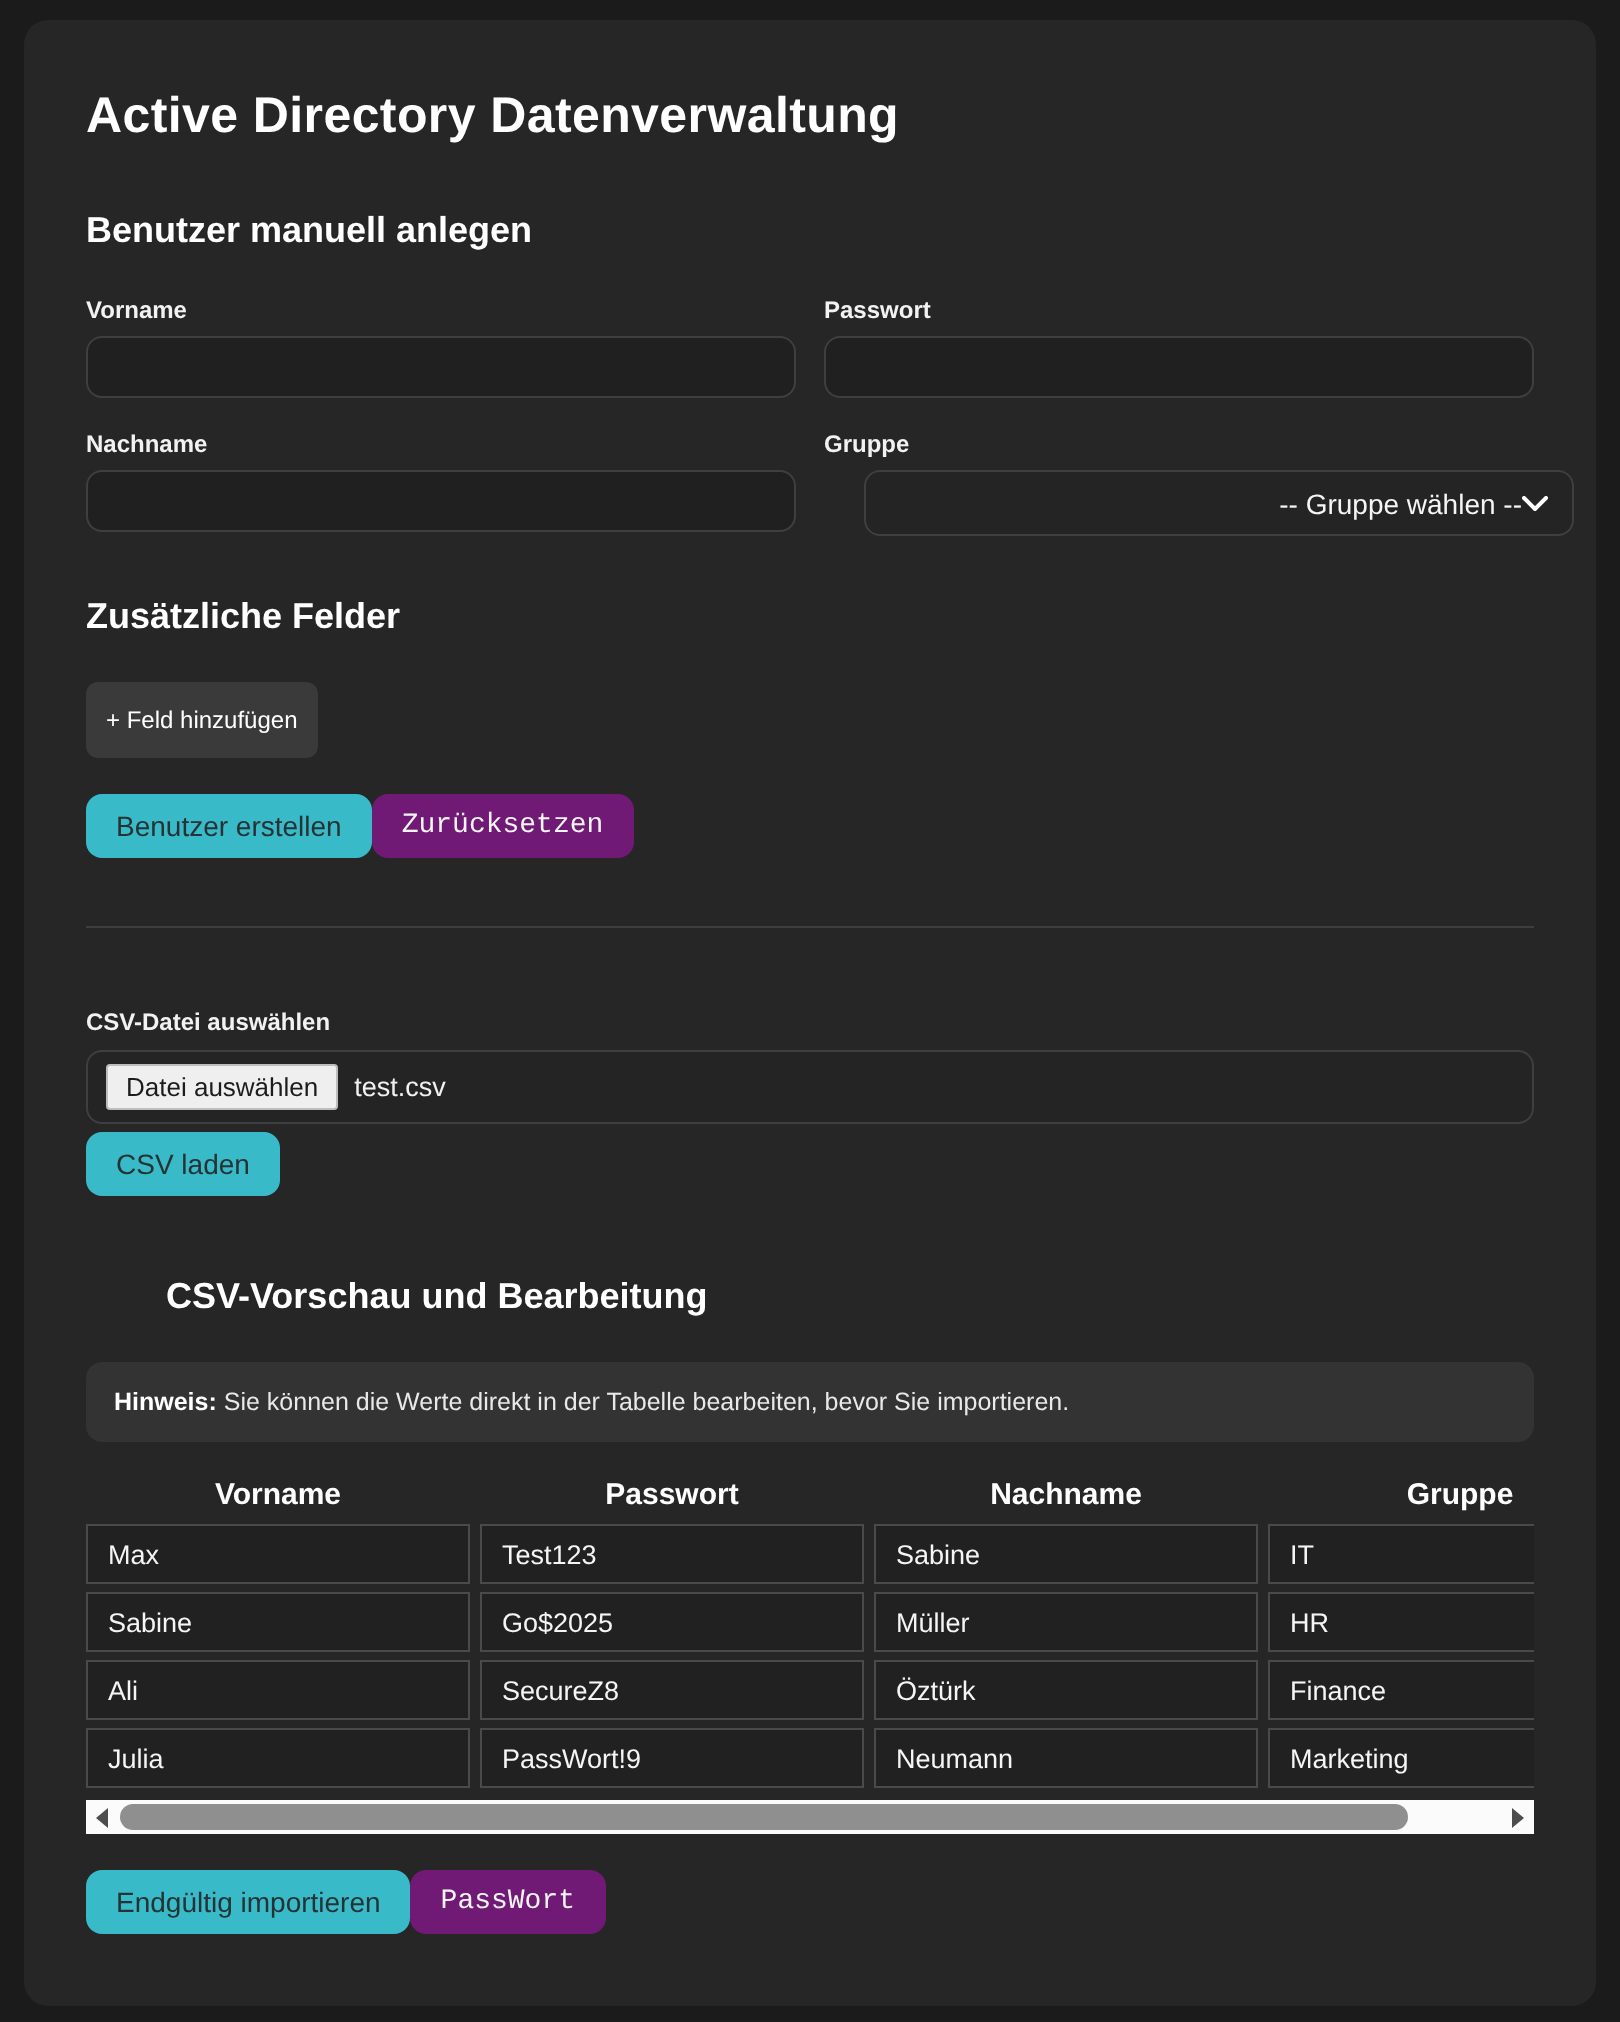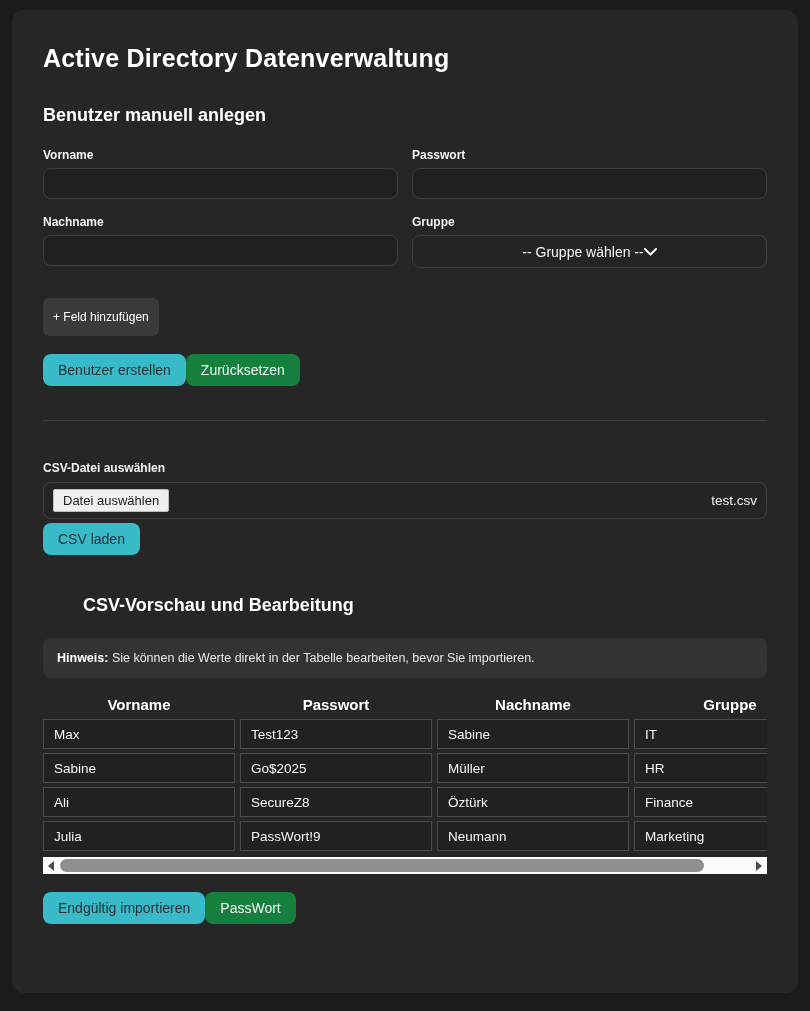--- a/index.html
+++ b/index.html
@@ -56,25 +56,26 @@
     outline: none;
   }
   .select-box {
     width: 100%;
     height: 33px;
     background: #242424;
     border: 1px solid #3f3f3f;
     border-radius: 8px;
     display: flex;
     align-items: center;
-    justify-content: center;
+    justify-content: flex-end;
     padding: 0 12px;
     font-size: 14px;
     color: #f5f5f5;
     cursor: pointer;
+    margin-left: 20px;
   }
   .chevron svg { display: block; }
   .btn {
     display: inline-block;
     border: none;
     border-radius: 8px;
     font-family: "Liberation Sans", sans-serif;
     font-size: 14px;
     padding: 8px 15px;
     cursor: pointer;
@@ -84,22 +85,23 @@
     font-size: 12px;
     padding: 12px 10px;
     border-radius: 6px;
     background: #3a3a3a;
   }
   .btn.teal {
     background: #38bac9;
     color: #273234;
   }
   .btn.dark {
-    background: #15803d;
+    background: #701a75;
     color: #f5f5f5;
+    font-family: Liberation Mono, monospace;
   }
   .btn-row {
     display: flex;
     margin-top: 18px;
   }
   .divider {
     border: none;
     border-top: 1px solid #3d3d3d;
     margin: 34px 0 40px 0;
   }
@@ -115,21 +117,20 @@
     width: 100%;
     height: 37px;
     border: 1px solid #3f3f3f;
     border-radius: 8px;
     background: #242424;
     display: flex;
     align-items: center;
     padding: 0 9px;
     gap: 8px;
     margin-bottom: 4px;
-    justify-content: space-between;
   }
   .file-btn {
     background: #efefef;
     color: #1c1c1c;
     border: 1px solid #bdbdbd;
     border-radius: 2px;
     font-size: 13px;
     padding: 3px 9px;
     cursor: pointer;
     white-space: nowrap;
@@ -249,20 +250,21 @@
           <span>-- Gruppe wählen --</span>
           <span class="chevron">
             <svg width="13" height="8" viewBox="0 0 13 8">
                 <path d="M1 1 L6.5 6.5 L12 1" stroke="#ffffff" stroke-width="2" fill="none" stroke-linecap="round" stroke-linejoin="round"></path>
               </svg>
           </span>
         </div>
       </div>
     </div>
 
+    <h2 class="section">Zusätzliche Felder</h2>
 
     <button class="btn small">+ Feld hinzufügen</button>
 
     <div class="btn-row">
       <button class="btn teal">Benutzer erstellen</button>
       <button class="btn dark">Zurücksetzen</button>
     </div>
 
     <hr class="divider">
 

